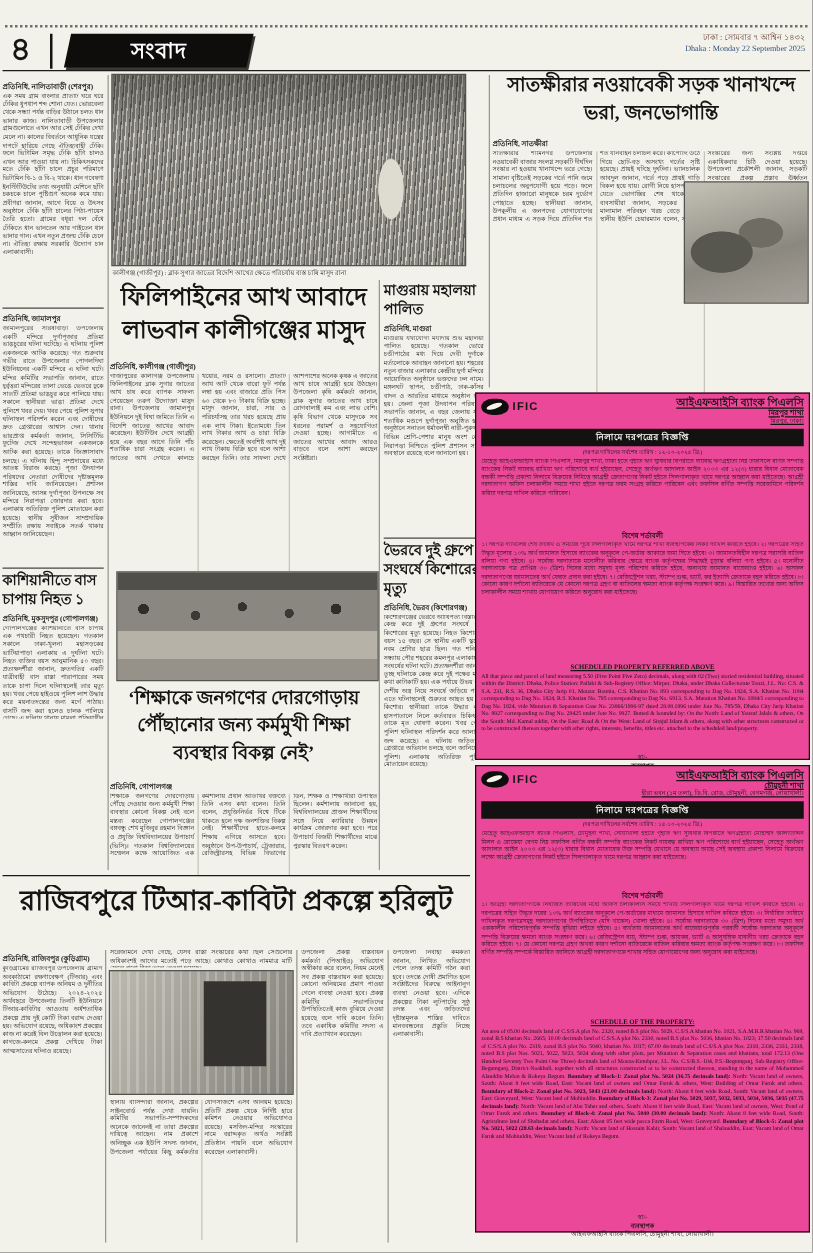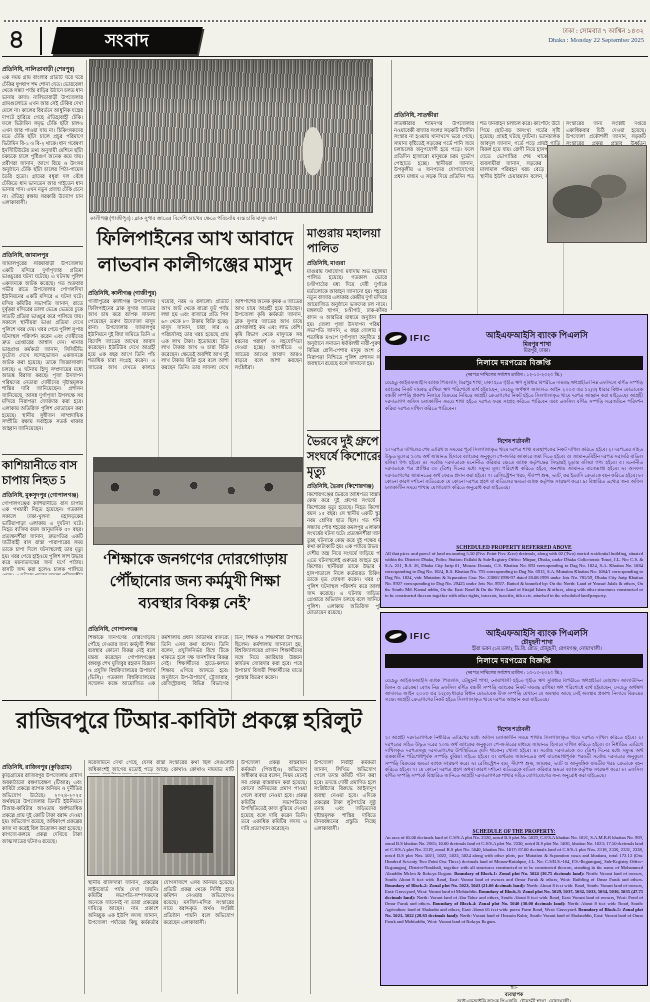--- a/index.html
+++ b/index.html
@@ -47,28 +47,28 @@
       radial-gradient(ellipse 42px 28px at 30% 58%, #57564f 0 58%, rgba(0,0,0,0) 60%),
       radial-gradient(ellipse 30px 20px at 62% 42%, #6e6c63 0 58%, rgba(0,0,0,0) 60%),
       linear-gradient(165deg,#c4c1b6,#8b8880 60%,#a5a198);}
   .ph-bldg{background-image:
       linear-gradient(#34332f,#34332f),
       repeating-linear-gradient(90deg, rgba(255,255,255,.22) 0 2px, rgba(0,0,0,0) 2px 7px),
       linear-gradient(110deg,#bcb9af,#84817a);
       background-size:50px 68px,100% 100%,100% 100%;
       background-position:78% 26%,0 0,0 0;
       background-repeat:no-repeat,repeat,repeat;}
-  .adbox{border:1.5px solid #13120f;background:#c4b5fd;padding:15px 4px;box-sizing:border-box;}
+  .adbox{border:1.5px solid #13120f;background:#ec4899;padding:2px 4px;box-sizing:border-box;}
   .adhead{display:flex;align-items:flex-start;}
   .ific-ico{width:22px;height:13px;background:#0f0e0c;border-radius:50% 50% 50% 50%/60% 60% 60% 60%;
             position:relative;flex:0 0 auto;margin-top:2px;}
   .ific-ico::after{content:"";position:absolute;left:4px;top:4px;width:13px;height:4px;background:#f4f3ec;
             border-radius:50%;transform:rotate(-18deg);}
   .ific-word{font-weight:bold;font-size:9px;letter-spacing:1px;margin:3px 0 0 3px;font-family:"Liberation Sans",sans-serif;}
-  .adbank{flex:1;text-align:center;line-height:1.25;}
+  .adbank{flex:1;text-align:right;line-height:1.25;text-decoration:underline;}
   .adbank .bname{font-size:8.5px;font-weight:bold;}
   .adbank .bbranch{font-size:6px;font-weight:bold;}
   .adbank .baddr{font-size:5px;}
   .adbar{background:#131210;color:#fefdf8;text-align:center;font-size:7px;font-weight:bold;
          padding:1px 0;margin:2px 0 1px 0;letter-spacing:.5px;}
   .adsub{text-align:center;font-size:4.6px;margin-bottom:1px;}
   .adctitle{text-align:center;font-size:5.6px;font-weight:bold;margin:1px 0;}
   .adstitle{text-align:center;font-size:5.4px;font-weight:bold;text-decoration:underline;margin:1px 0;
             font-family:"Liberation Serif",serif;}
   .adsig{text-align:center;font-size:5px;line-height:1.35;margin-top:2px;}
@@ -100,21 +100,21 @@
       <div class="dateline">প্রতিনিধি, নালিতাবাড়ী (শেরপুর)</div>
       <div class="btxt" style="height:168px;">এক সময় গ্রাম বাংলার প্রতিটি ঘরে ঘরে ঢেঁকির ধুপধাপ শব্দ শোনা যেত। ভোরবেলা থেকে সন্ধ্যা পর্যন্ত বাড়ির উঠানে চলত ধান ভানার কাজ। নালিতাবাড়ী উপজেলার গ্রামগুলোতে এখন আর সেই ঢেঁকির দেখা মেলে না। কালের বিবর্তনে আধুনিক যন্ত্রের দাপটে হারিয়ে গেছে ঐতিহ্যবাহী ঢেঁকি। ফলে ভিটামিন সমৃদ্ধ ঢেঁকি ছাঁটা চালও এখন আর পাওয়া যায় না। চিকিৎসকদের মতে ঢেঁকি ছাঁটা চালে প্রচুর পরিমাণে ভিটামিন বি-১ ও বি-২ থাকে। ধান গবেষণা ইনস্টিটিউটের তথ্য অনুযায়ী মেশিনে ছাঁটা চকচকে চালে পুষ্টিগুণ অনেক কমে যায়। প্রবীণরা জানান, আগে বিয়ে ও উৎসব অনুষ্ঠানে ঢেঁকি ছাঁটা চালের পিঠা-পায়েস তৈরি হতো। গ্রামের বধূরা দল বেঁধে ঢেঁকিতে ধান ভানতেন আর গাইতেন ধান ভানার গান। এখন নতুন প্রজন্ম ঢেঁকি চেনে না। ঐতিহ্য রক্ষায় সরকারি উদ্যোগ চান এলাকাবাসী।</div>
     </div>
     <div class="thinrule" style="margin:3px 0;"></div>
     <div>
       <div class="dateline">প্রতিনিধি, জামালপুর</div>
       <div class="btxt" style="height:190px;">জামালপুরের সরিষাবাড়ী উপজেলায় একটি মন্দিরে দুর্গাপূজার প্রতিমা ভাঙচুরের ঘটনা ঘটেছে। এ ঘটনায় পুলিশ একজনকে আটক করেছে। গত শুক্রবার গভীর রাতে উপজেলার পোগলদিঘা ইউনিয়নের একটি মন্দিরে এ ঘটনা ঘটে। মন্দির কমিটির সভাপতি জানান, রাতে দুর্বৃত্তরা মন্দিরের তালা ভেঙে ভেতরে ঢুকে সাতটি প্রতিমা ভাঙচুর করে পালিয়ে যায়। সকালে স্থানীয়রা ভাঙা প্রতিমা দেখে পুলিশে খবর দেয়। খবর পেয়ে পুলিশ সুপার ঘটনাস্থল পরিদর্শন করেন এবং দোষীদের দ্রুত গ্রেপ্তারের আশ্বাস দেন। থানার ভারপ্রাপ্ত কর্মকর্তা জানান, সিসিটিভি ফুটেজ দেখে সন্দেহভাজন একজনকে আটক করা হয়েছে। তাকে জিজ্ঞাসাবাদ চলছে। এ ঘটনায় হিন্দু সম্প্রদায়ের মধ্যে আতঙ্ক বিরাজ করছে। পূজা উদযাপন পরিষদের নেতারা দোষীদের দৃষ্টান্তমূলক শাস্তির দাবি জানিয়েছেন। প্রশাসন জানিয়েছে, আসন্ন দুর্গাপূজা উপলক্ষে সব মন্দিরে নিরাপত্তা জোরদার করা হবে। এলাকায় অতিরিক্ত পুলিশ মোতায়েন করা হয়েছে। স্থানীয় সুধীজন সাম্প্রদায়িক সম্প্রীতি রক্ষায় সবাইকে সতর্ক থাকার আহ্বান জানিয়েছেন।</div>
     </div>
     <div class="thinrule" style="margin:3px 0;"></div>
     <div>
-      <div class="t-md">কাশিয়ানীতে বাস চাপায় নিহত 5</div>
+      <div class="t-md">কাশিয়ানীতে বাস চাপায় নিহত ১</div>
       <div class="dateline">প্রতিনিধি, মুকসুদপুর (গোপালগঞ্জ)</div>
       <div class="btxt" style="height:74px;">গোপালগঞ্জের কাশিয়ানীতে বাস চাপায় এক পথচারী নিহত হয়েছেন। গতকাল সকালে ঢাকা-খুলনা মহাসড়কের ভাটিয়াপাড়া এলাকায় এ দুর্ঘটনা ঘটে। নিহত ব্যক্তির বয়স আনুমানিক ৫০ বছর। প্রত্যক্ষদর্শীরা জানান, দ্রুতগতির একটি যাত্রীবাহী বাস রাস্তা পারাপারের সময় তাকে চাপা দিলে ঘটনাস্থলেই তার মৃত্যু হয়। খবর পেয়ে হাইওয়ে পুলিশ লাশ উদ্ধার করে ময়নাতদন্তের জন্য মর্গে পাঠায়। বাসটি জব্দ করা হলেও চালক পালিয়ে গেছে। এ ঘটনায় থানায় মামলা প্রক্রিয়াধীন রয়েছে।</div>
     </div>
   </div>
 
   <div class="abs photo ph-cane" style="left:90px;top:60px;width:282px;height:152px;"></div>
   <div class="abs caption" style="left:90px;top:215px;width:282px;">কালীগঞ্জ (গাজীপুর) : ব্লাক সুগার জাতের বিদেশি আখের ক্ষেতে পরিচর্যায় ব্যস্ত চাষি মাসুদ রানা</div>
   <div class="abs t-big" style="left:88px;top:226px;width:214px;">ফিলিপাইনের আখ আবাদে লাভবান কালীগঞ্জের মাসুদ</div>
   <div class="abs" style="left:88px;top:286px;width:214px;">
     <div class="dateline">প্রতিনিধি, কালীগঞ্জ (গাজীপুর)</div>
@@ -136,20 +136,21 @@
       <div class="btxt" style="height:158px;">মাগুরায় যথাযোগ্য মর্যাদায় শুভ মহালয়া পালিত হয়েছে। গতকাল ভোরে চণ্ডীপাঠের মধ্য দিয়ে দেবী দুর্গাকে মর্ত্যলোকে আবাহন জানানো হয়। শহরের নতুন বাজার এলাকার কেন্দ্রীয় দুর্গা মন্দিরে আয়োজিত অনুষ্ঠানে ভক্তদের ঢল নামে। মঙ্গলঘট স্থাপন, চণ্ডীপাঠ, ঢাক-কাঁসর বাদন ও আরতির মাধ্যমে অনুষ্ঠান শুরু হয়। জেলা পূজা উদযাপন পরিষদের সভাপতি জানান, এ বছর জেলায় সাত শতাধিক মণ্ডপে দুর্গাপূজা অনুষ্ঠিত হবে। অনুষ্ঠানে সনাতন ধর্মাবলম্বী নারী-পুরুষসহ বিভিন্ন শ্রেণি-পেশার মানুষ অংশ নেন। নিরাপত্তা নিশ্চিতে পুলিশ প্রশাসন সতর্ক অবস্থানে রয়েছে বলে জানানো হয়।</div>
     </div>
     <div class="thinrule" style="margin:3px 0;"></div>
     <div>
       <div class="t-md">ভৈরবে দুই গ্রুপে সংঘর্ষে কিশোরের মৃত্যু</div>
       <div class="dateline">প্রতিনিধি, ভৈরব (কিশোরগঞ্জ)</div>
       <div class="btxt" style="height:190px;">কিশোরগঞ্জের ভৈরবে আধিপত্য বিস্তারকে কেন্দ্র করে দুই গ্রুপের সংঘর্ষে এক কিশোরের মৃত্যু হয়েছে। নিহত কিশোরের বয়স ১৫ বছর। সে স্থানীয় একটি স্কুলের নবম শ্রেণির ছাত্র ছিল। গত শনিবার সন্ধ্যায় পৌর শহরের কমলপুর এলাকায় এ সংঘর্ষের ঘটনা ঘটে। প্রত্যক্ষদর্শীরা জানান, তুচ্ছ ঘটনাকে কেন্দ্র করে দুই পক্ষের মধ্যে কথা কাটাকাটি হয়। এক পর্যায়ে উভয় পক্ষ দেশীয় অস্ত্র নিয়ে সংঘর্ষে জড়িয়ে পড়ে। এতে ঘটনাস্থলেই গুরুতর আহত হয় ওই কিশোর। স্থানীয়রা তাকে উদ্ধার করে হাসপাতালে নিলে কর্তব্যরত চিকিৎসক তাকে মৃত ঘোষণা করেন। খবর পেয়ে পুলিশ ঘটনাস্থল পরিদর্শন করে আলামত জব্দ করেছে। এ ঘটনায় জড়িতদের গ্রেপ্তারে অভিযান চলছে বলে জানিয়েছে পুলিশ। এলাকায় অতিরিক্ত পুলিশ মোতায়েন রয়েছে।</div>
     </div>
   </div>
 
+  <div class="abs t-right" style="left:398px;top:58px;width:246px;">সাতক্ষীরার নওয়াবেকী সড়ক খানাখন্দে ভরা, জনভোগান্তি</div>
   <div class="abs" style="left:394px;top:108px;width:252px;">
     <div class="dateline">প্রতিনিধি, সাতক্ষীরা</div>
     <div class="btxt cols3" style="height:196px;">সাতক্ষীরার শ্যামনগর উপজেলার নওয়াবেকী বাজার সংলগ্ন সড়কটি দীর্ঘদিন সংস্কার না হওয়ায় খানাখন্দে ভরে গেছে। সামান্য বৃষ্টিতেই সড়কের গর্তে পানি জমে চলাচলের অনুপযোগী হয়ে পড়ে। ফলে প্রতিদিন হাজারো মানুষকে চরম দুর্ভোগ পোহাতে হচ্ছে। স্থানীয়রা জানান, উপকূলীয় এ জনপদের যোগাযোগের প্রধান মাধ্যম এ সড়ক দিয়ে প্রতিদিন শত শত যানবাহন চলাচল করে। কার্পেটিং উঠে গিয়ে ছোট-বড় অসংখ্য গর্তের সৃষ্টি হয়েছে। প্রায়ই ঘটছে দুর্ঘটনা। ভ্যানচালক আবদুল জানান, গর্তে পড়ে প্রায়ই গাড়ি বিকল হয়ে যায়। রোগী নিয়ে হাসপাতালে যেতে ভোগান্তির শেষ থাকে না। ব্যবসায়ীরা জানান, সড়কের কারণে মালামাল পরিবহন খরচ বেড়ে গেছে। স্থানীয় ইউপি চেয়ারম্যান বলেন, সড়কটি সংস্কারের জন্য সংশ্লিষ্ট দপ্তরে একাধিকবার চিঠি দেওয়া হয়েছে। উপজেলা প্রকৌশলী জানান, সড়কটি সংস্কারের প্রকল্প প্রস্তাব ঊর্ধ্বতন কর্তৃপক্ষের কাছে পাঠানো হয়েছে। বরাদ্দ পাওয়া গেলে দ্রুত কাজ শুরু হবে। দ্রুত সংস্কারের দাবি জানিয়েছেন এলাকাবাসী।</div>
   </div>
   <div class="abs photo ph-road" style="left:548px;top:146px;width:98px;height:96px;"></div>
 
   <div class="abs adbox" style="left:380px;top:314px;width:268px;height:294px;">
     <div class="adhead">
       <div style="display:flex;">
         <div class="ific-ico"></div>

